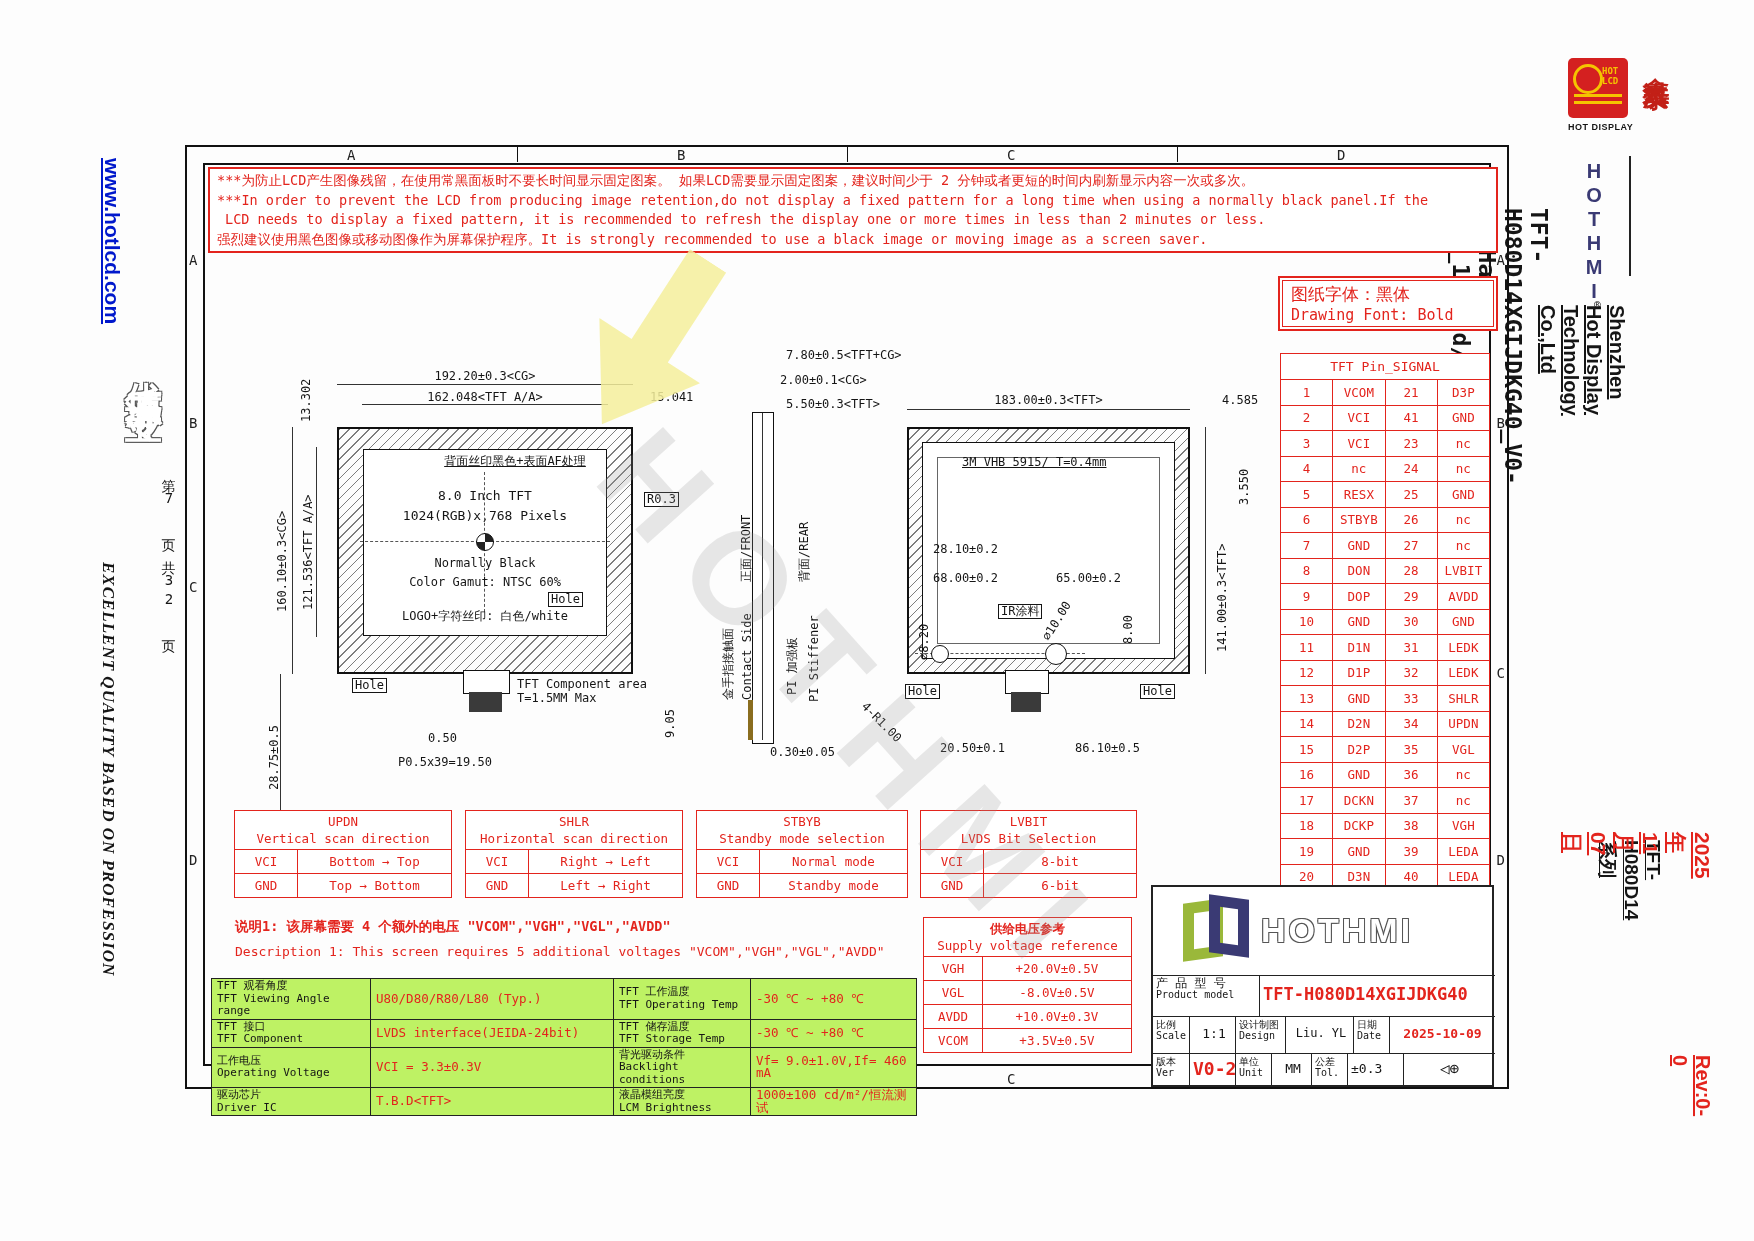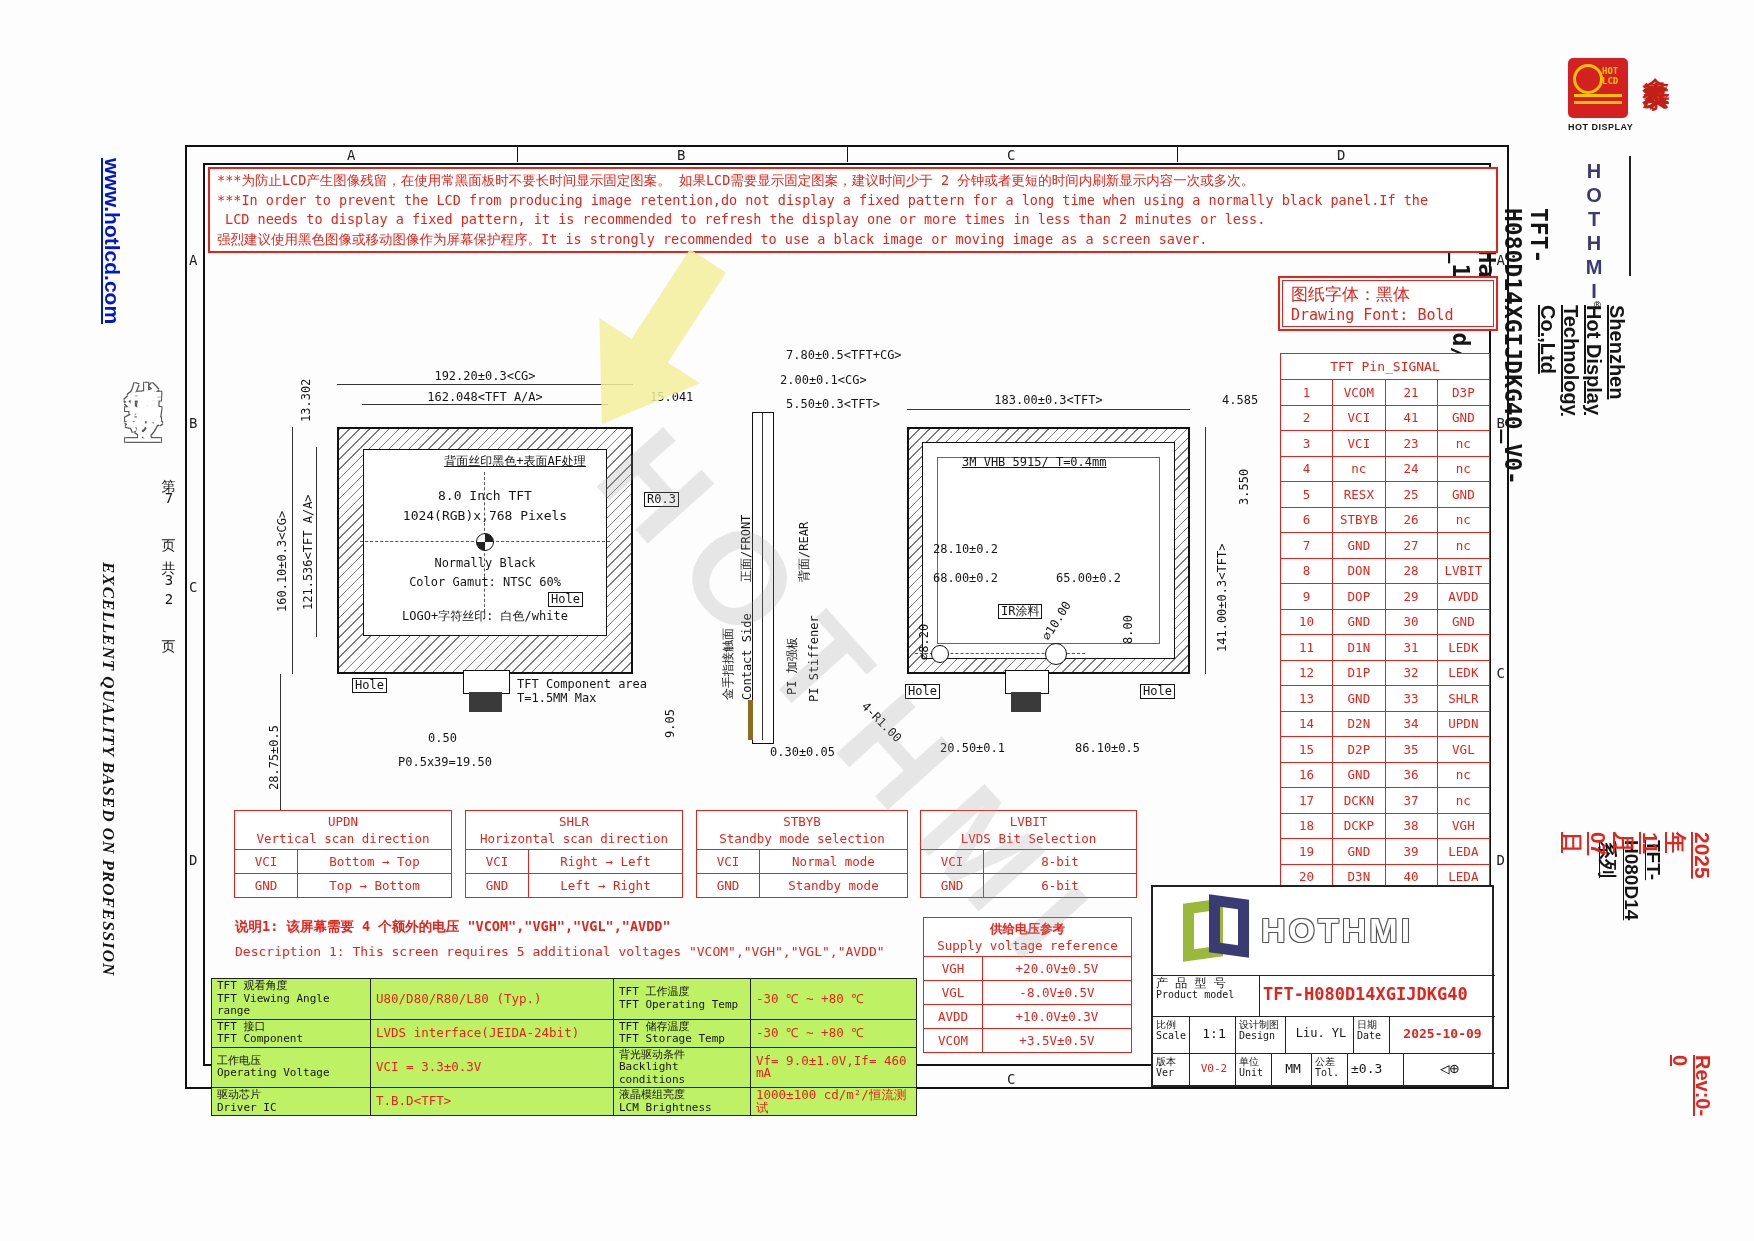--- a/index.html
+++ b/index.html
@@ -508,21 +508,21 @@
   <div class="cell" style="left:36px;top:129px;width:42px;height:33px;font-size:13px;line-height:29px;text-align:center">1:1</div>
   <div class="cell" style="left:82px;top:129px;width:46px;height:33px">
     <span>设计制图</span><br><span>Design</span></div>
   <div class="cell" style="left:132px;top:129px;width:64px;height:33px;font-size:12px;line-height:29px;text-align:center">Liu. YL</div>
   <div class="cell" style="left:200px;top:129px;width:32px;height:33px">
     <span>日期</span><br><span>Date</span></div>
   <div class="cell red" style="left:236px;top:129px;width:99px;height:33px;font-size:13px;font-weight:bold;line-height:29px;text-align:center">2025-10-09</div>
 
   <div class="cell" style="left:0;top:166px;width:32px;height:28px;border-left:none">
     <span>版本</span><br><span>Ver</span></div>
-  <div class="cell red" style="left:36px;top:166px;width:42px;height:28px;font-size:11px;font-weight:normal;line-height:25px;text-align:center">V0-2</div>
+  <div class="cell red" style="left:36px;top:166px;width:42px;height:28px;font-size:18px;font-weight:bold;line-height:25px;text-align:center">V0-2</div>
   <div class="cell" style="left:82px;top:166px;width:32px;height:28px">
     <span>单位</span><br><span>Unit</span></div>
   <div class="cell" style="left:118px;top:166px;width:36px;height:28px;font-size:13px;line-height:25px;text-align:center">MM</div>
   <div class="cell" style="left:158px;top:166px;width:32px;height:28px">
     <span>公差</span><br><span>Tol.</span></div>
   <div class="cell" style="left:194px;top:166px;width:52px;height:28px;font-size:13px;line-height:25px;text-align:left">±0.3</div>
   <div class="cell" style="left:250px;top:166px;width:85px;height:28px;font-size:16px;line-height:25px;text-align:center">◁⊕</div>
 </div>
 
 </body></html>

